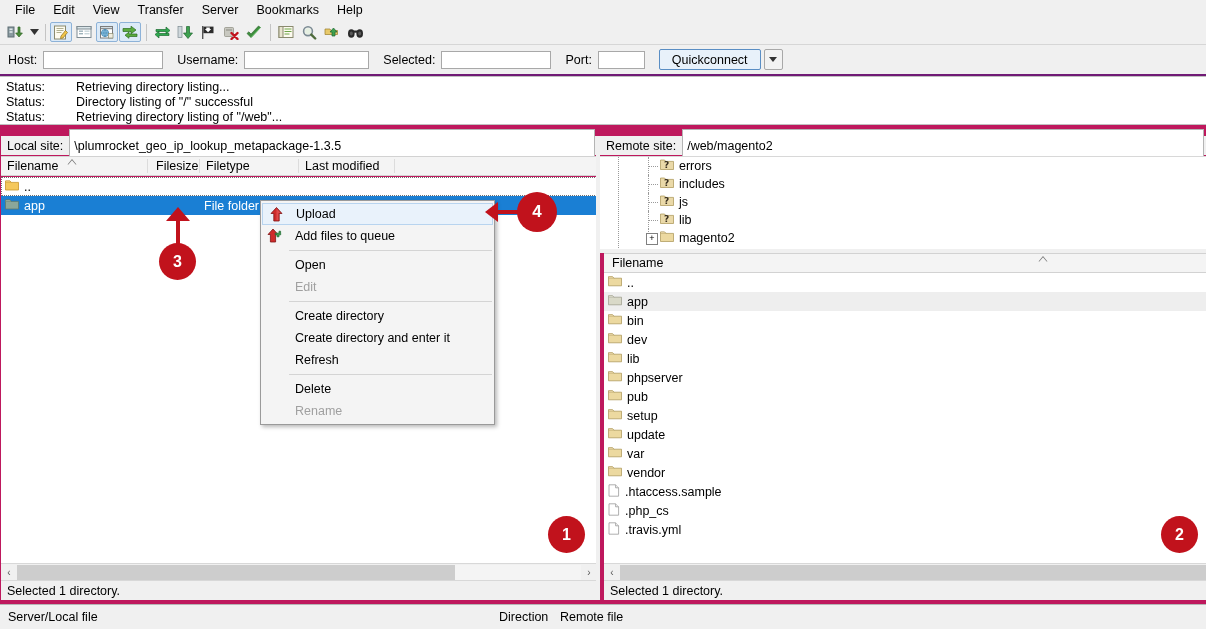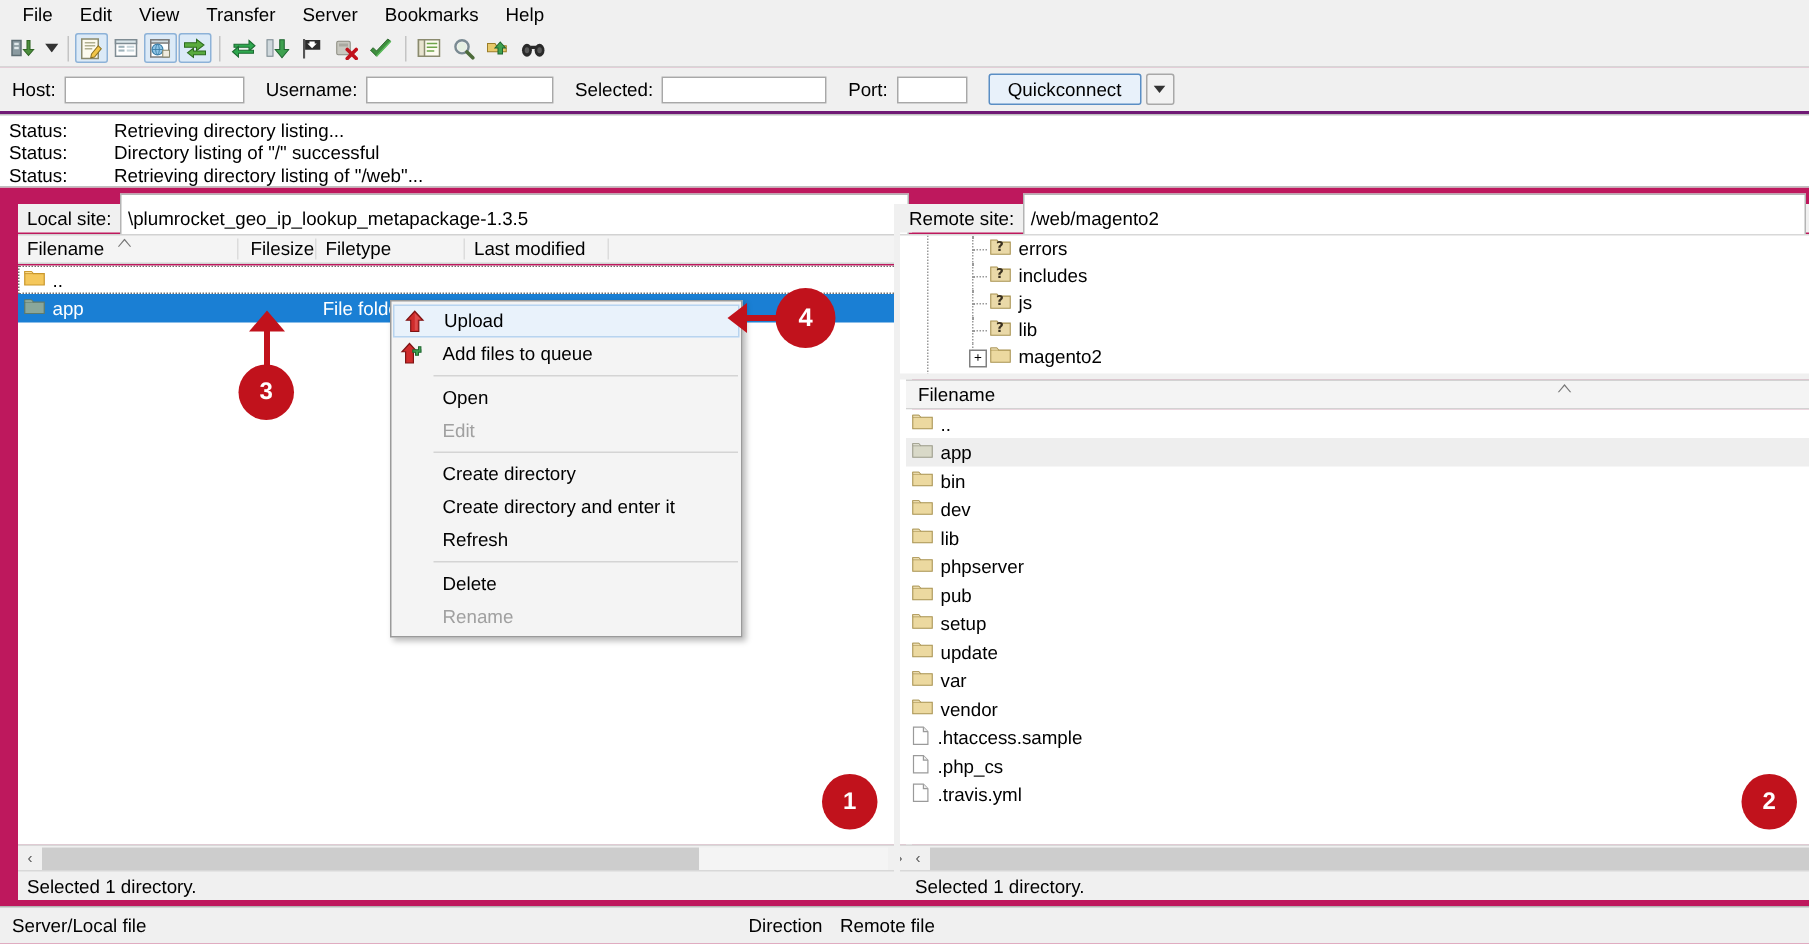--- a/index.html
+++ b/index.html
@@ -38,21 +38,21 @@
   
   .msglog{height:49px;background:#fff;border:1px solid #c0c0c0;border-left:0;border-right:0;
           padding:3px 0 0 6px;box-sizing:border-box;overflow:hidden;}
   .msgrow{display:flex;height:15px;line-height:15px;font-size:12.5px;}
   .msgrow .k{width:70px;flex:0 0 70px;}
   .msgrow .v{}
 
   
   .panes{position:absolute;left:0;right:0;top:136px;height:464px;}
   .pane{position:absolute;top:0;bottom:0;}
-  .pane-left{left:12px;width:596px;}
+  .pane-left{left:1px;width:596px;}
   .pane-right{left:600px;right:0;}
   .vsplit{position:absolute;left:596px;top:0;width:4px;bottom:0;background:#f0f0f0;}
 
   .pathbar{height:19px;display:flex;align-items:center;background:#f0f0f0;}
   .pathlbl{font-size:12.5px;padding:0 6px 0 6px;}
   .pathinput{flex:1;height:33px;background:#fff;border:1px solid #b4b4b4;box-sizing:border-box;
              display:flex;align-items:center;padding-left:4px;font-size:12.5px;margin-right:2px;}
 
   .colhdr{height:20px;background:#f4f4f4;border-top:1px solid #d2d2d2;border-bottom:1px solid #d2d2d2;
           display:flex;align-items:center;position:relative;box-sizing:border-box;}

